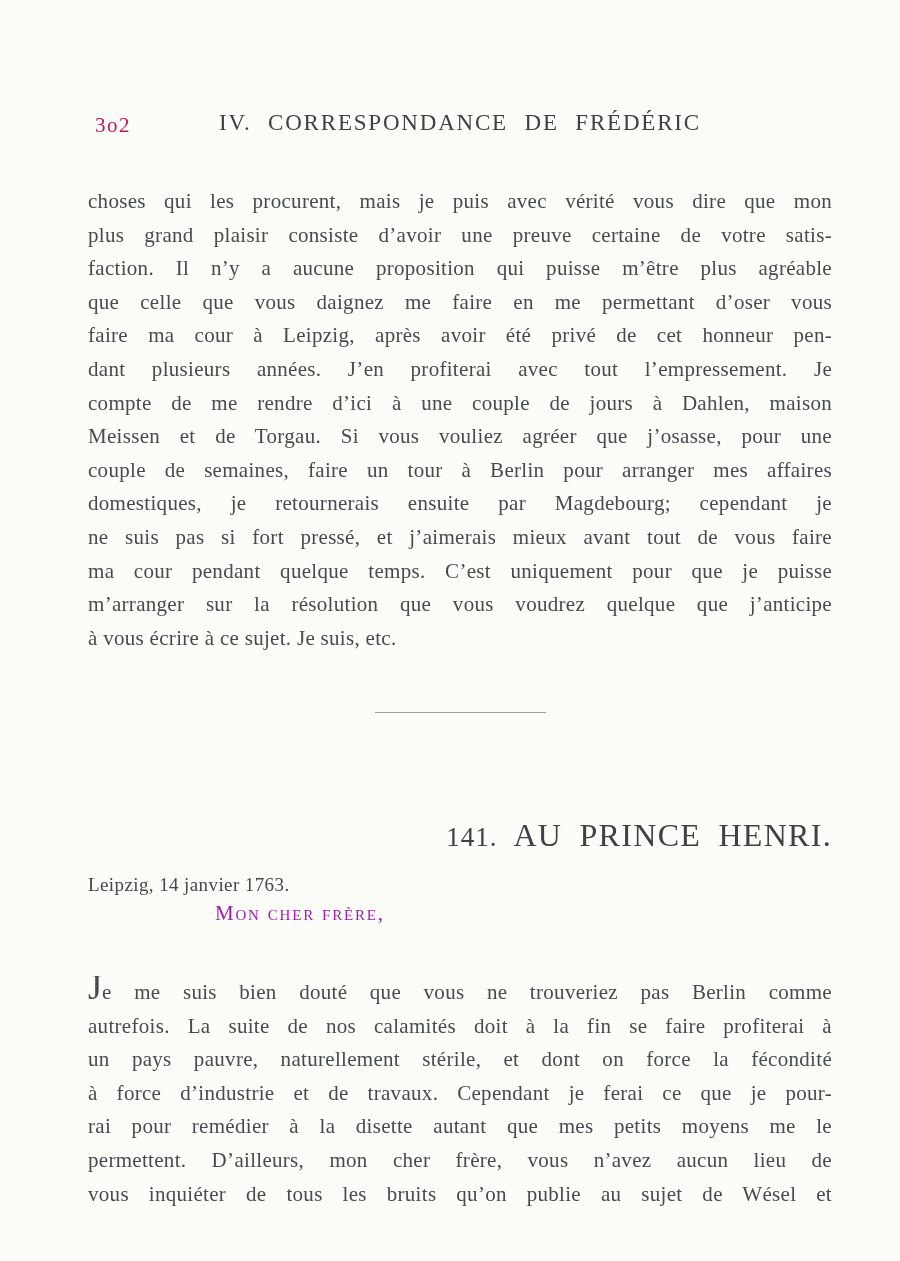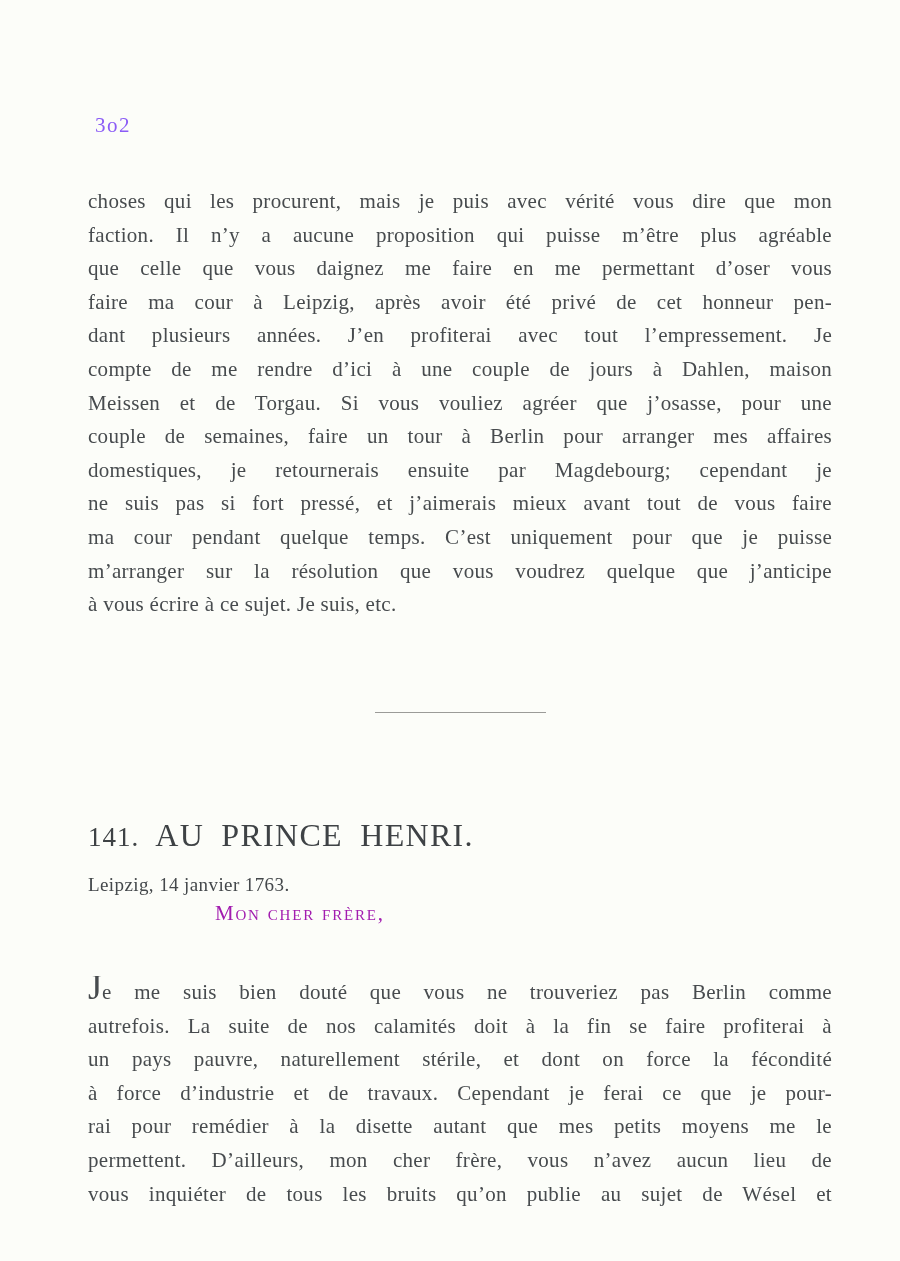--- a/index.html
+++ b/index.html
@@ -39,21 +39,21 @@
     left: 88px;
     width: 744px;
     height: 30px;
   }
   .page-num {
     position: absolute;
     left: 7px;
     top: 3px;
     font-size: 21px;
     letter-spacing: 1.5px;
-    color: #8b5cf6;
+    color: #be185d;
   }
   .header-title {
     text-align: center;
     font-size: 23px;
     letter-spacing: 1.8px;
     word-spacing: 9px;
     color: #3e4245;
   }
   
   .divider {
@@ -63,21 +63,21 @@
     width: 171px;
     height: 1px;
     background: #9b9b98;
   }
   
   .letter-heading {
     position: absolute;
     top: 817px;
     left: 88px;
     width: 744px;
-    text-align: left;
+    text-align: right;
     color: #3e4245;
     white-space: nowrap;
   }
   .letter-number {
     font-size: 27px;
     letter-spacing: 1px;
     margin-right: 16px;
   }
   .letter-title {
     font-size: 32px;
@@ -110,24 +110,26 @@
     letter-spacing: 0;
     line-height: 0;
     vertical-align: baseline;
   }
 </style>
 </head>
 <body>
 
 <div class="running-header">
   <span class="page-num">3o2</span>
+  <div class="header-title">IV. CORRESPONDANCE DE FRÉDÉRIC</div>
 </div>
 
 <div class="textblock" style="top:145px">
   <div class="line">choses qui les procurent, mais je puis avec vérité vous dire que mon</div>
+  <div class="line">plus grand plaisir consiste d’avoir une preuve certaine de votre satis-</div>
   <div class="line">faction. Il n’y a aucune proposition qui puisse m’être plus agréable</div>
   <div class="line">que celle que vous daignez me faire en me permettant d’oser vous</div>
   <div class="line">faire ma cour à Leipzig, après avoir été privé de cet honneur pen-</div>
   <div class="line">dant plusieurs années. J’en profiterai avec tout l’empressement. Je</div>
   <div class="line">compte de me rendre d’ici à une couple de jours à Dahlen, maison</div>
   <div class="line">Meissen et de Torgau. Si vous vouliez agréer que j’osasse, pour une</div>
   <div class="line">couple de semaines, faire un tour à Berlin pour arranger mes affaires</div>
   <div class="line">domestiques, je retournerais ensuite par Magdebourg; cependant je</div>
   <div class="line">ne suis pas si fort pressé, et j’aimerais mieux avant tout de vous faire</div>
   <div class="line">ma cour pendant quelque temps. C’est uniquement pour que je puisse</div>

